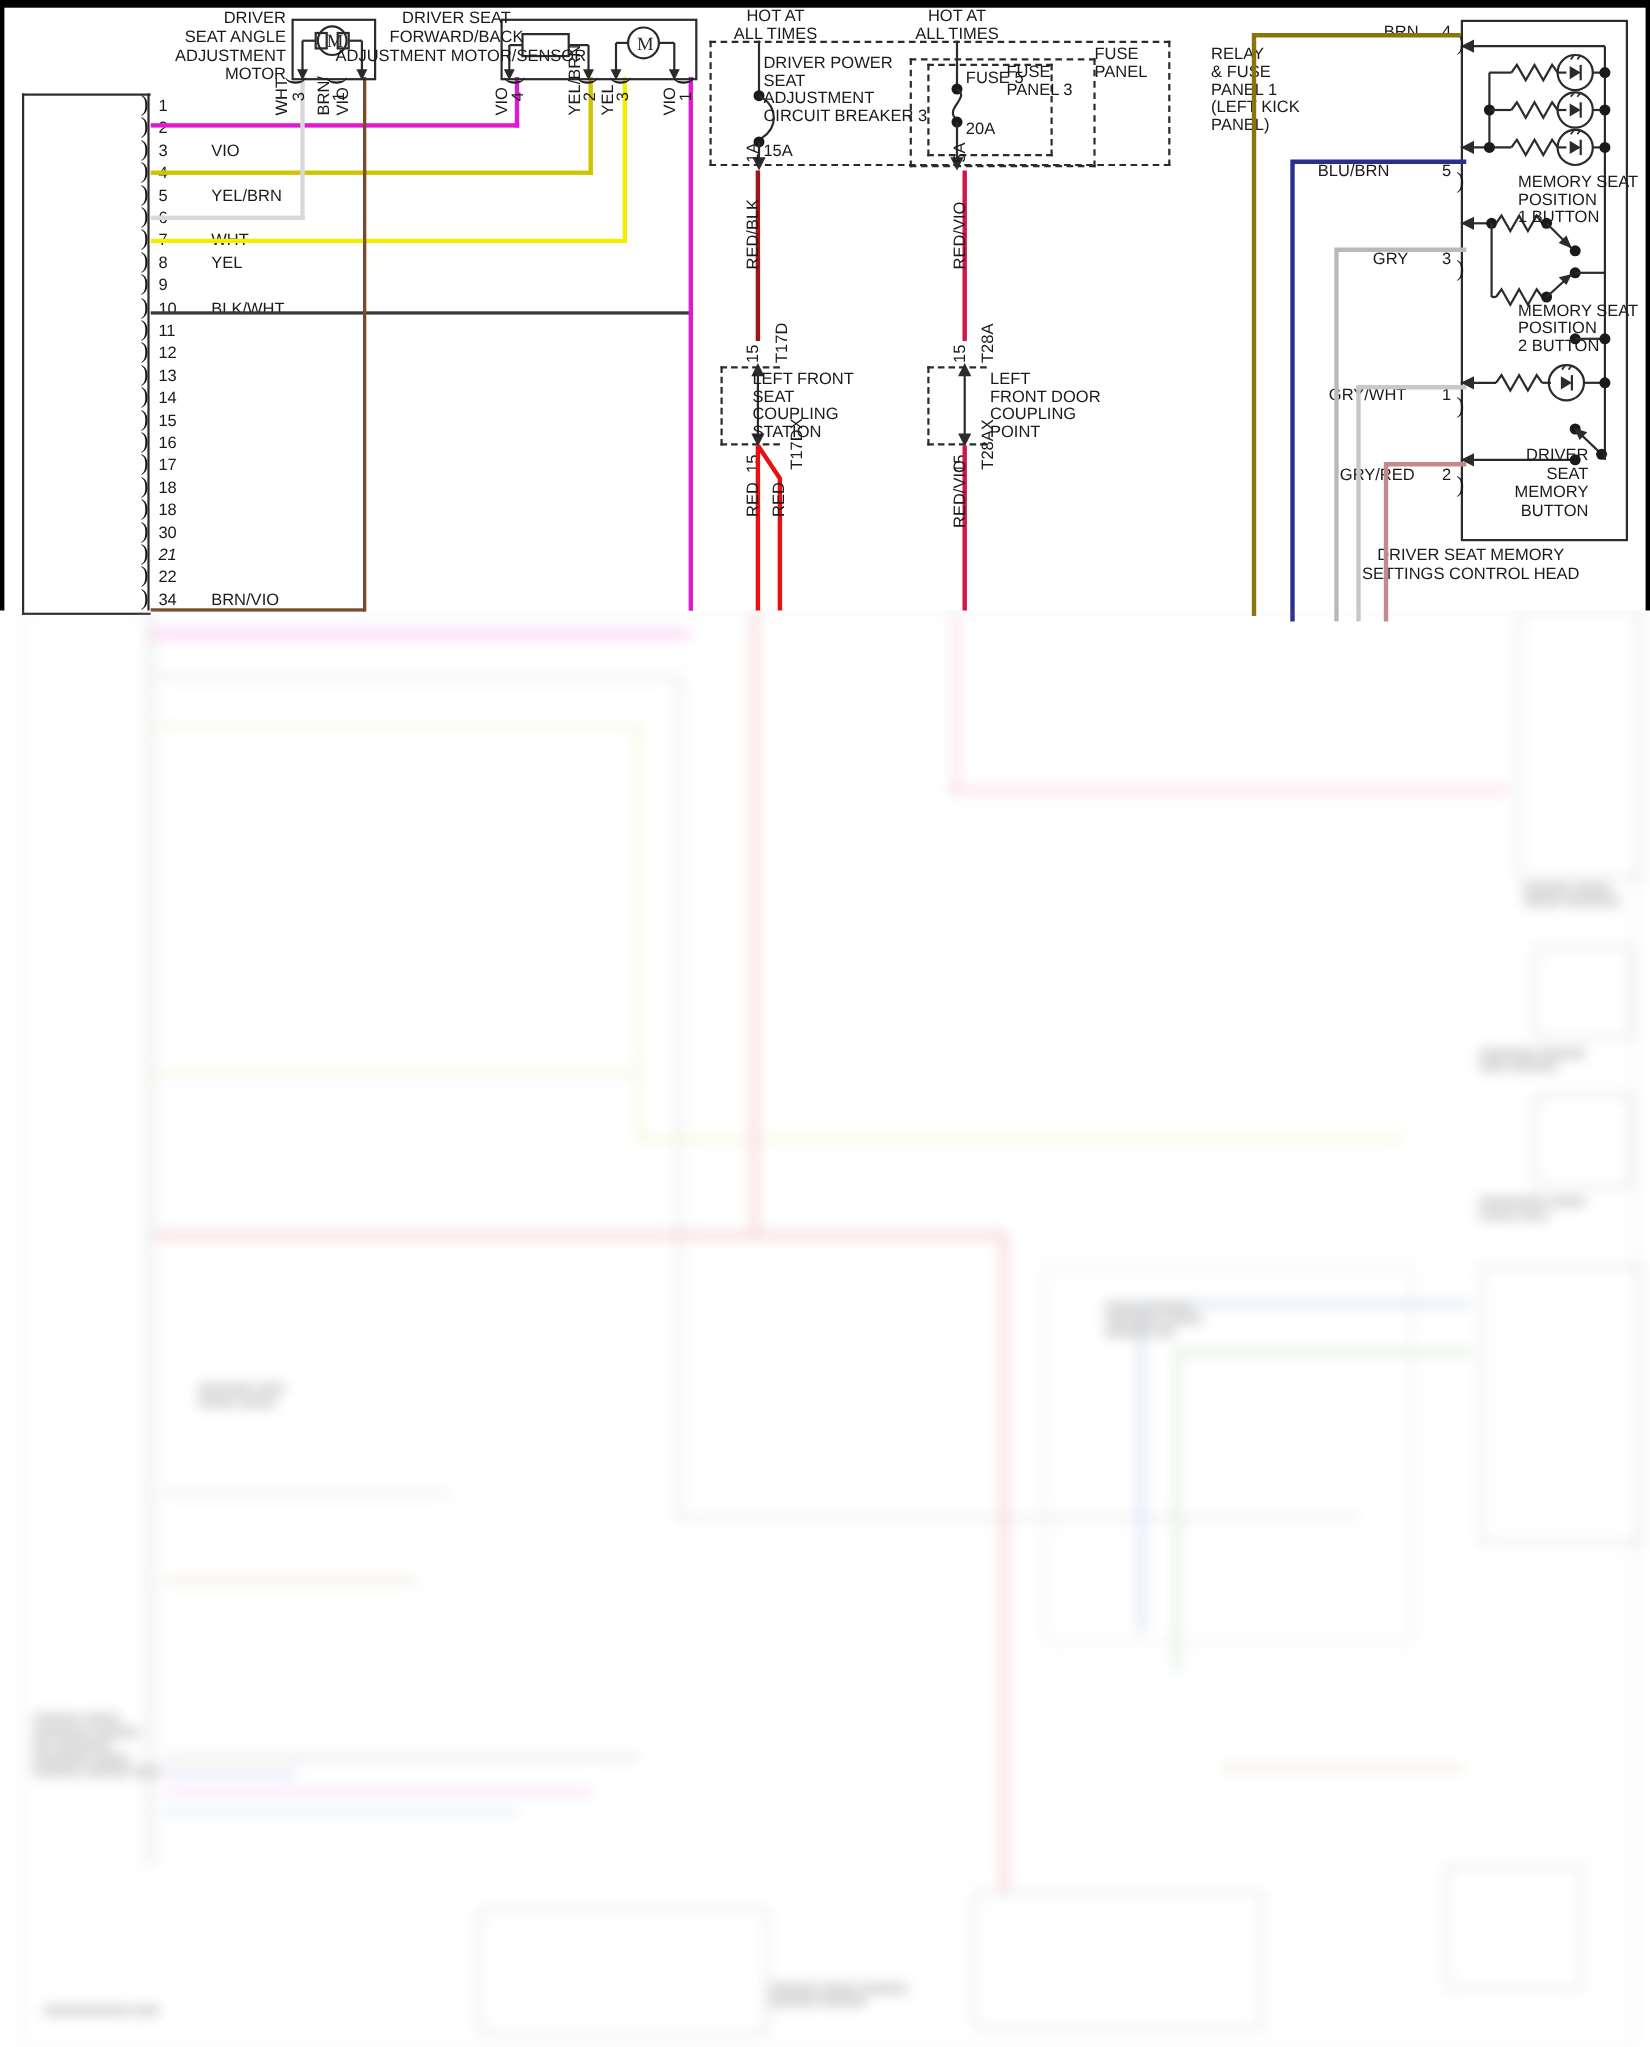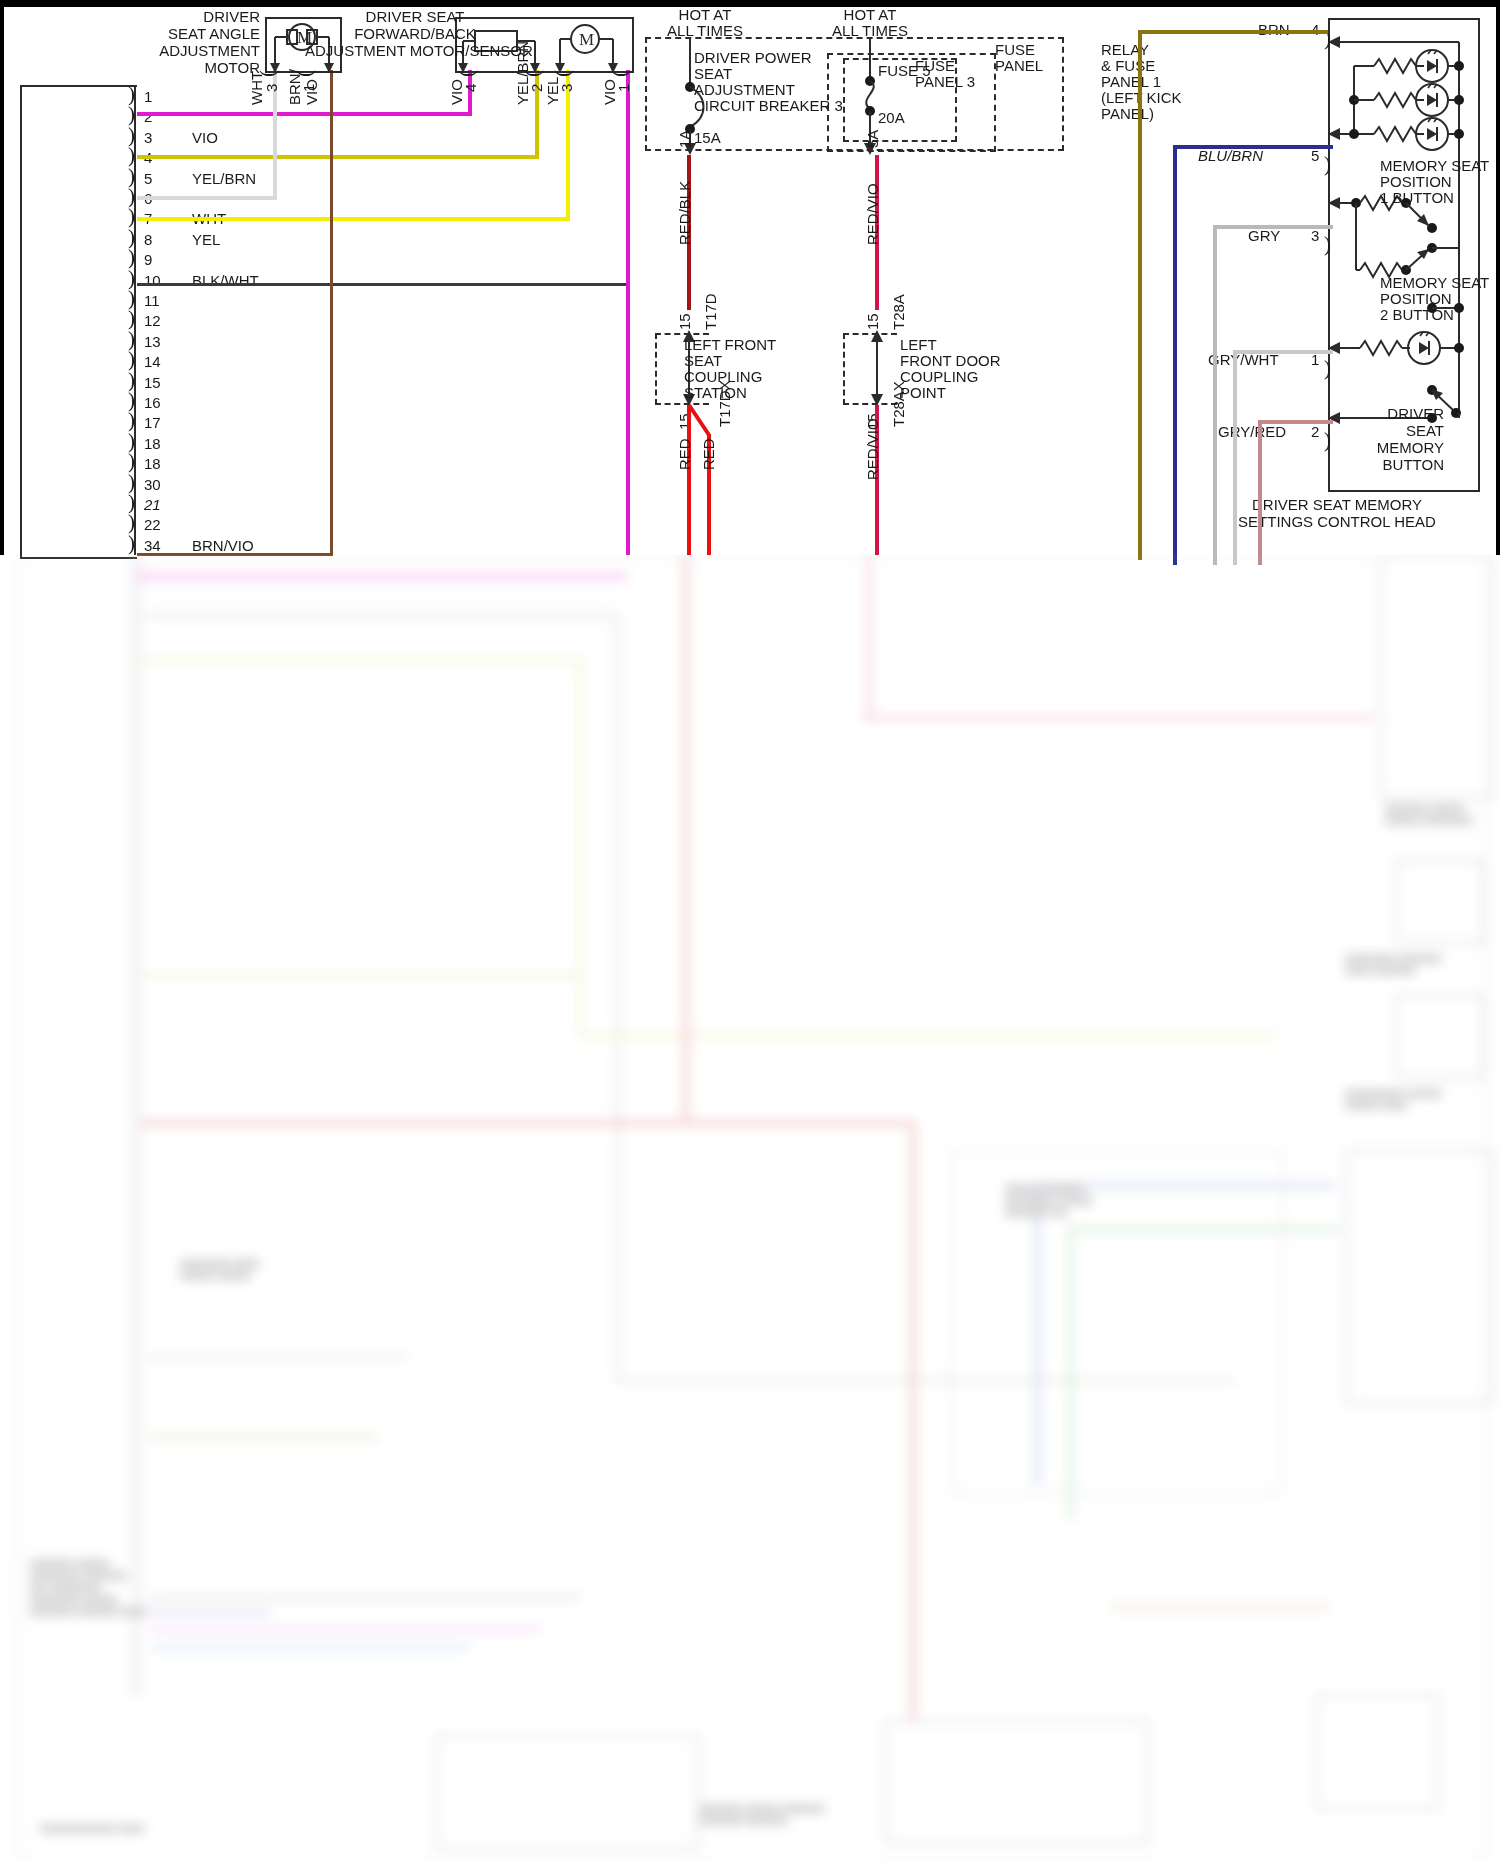--- a/index.html
+++ b/index.html
@@ -377,21 +377,21 @@
 SEAT
 MEMORY
 BUTTON</div>
   <div class="lbl-c" style="left:1222px;top:496px;width:230px;">DRIVER SEAT MEMORY
 SETTINGS CONTROL HEAD</div>
 
   <div id="ch-wires">
       <div class="lbl" style="left: 1258px; top: 22px;">BRN</div>
       <div class="lbl" style="left: 1311px; top: 22px;">4</div>
       <div class="sock" style="left: 1324px; top: 28px;">)</div>
-      <div class="lbl" style="left: 1198px; top: 148px; font-style: italic;">BLU/BRN</div>
+      <div class="lbl" style="left: 1198px; top: 148px;">BLU/BRN</div>
       <div class="lbl" style="left: 1311px; top: 148px;">5</div>
       <div class="sock" style="left: 1324px; top: 154px;">)</div>
       <div class="lbl" style="left: 1248px; top: 228px;">GRY</div>
       <div class="lbl" style="left: 1311px; top: 228px;">3</div>
       <div class="sock" style="left: 1324px; top: 234px;">)</div>
       <div class="lbl" style="left: 1208px; top: 352px;">GRY/WHT</div>
       <div class="lbl" style="left: 1311px; top: 352px;">1</div>
       <div class="sock" style="left: 1324px; top: 358px;">)</div>
       <div class="lbl" style="left: 1218px; top: 424px;">GRY/RED</div>
       <div class="lbl" style="left: 1311px; top: 424px;">2</div>

